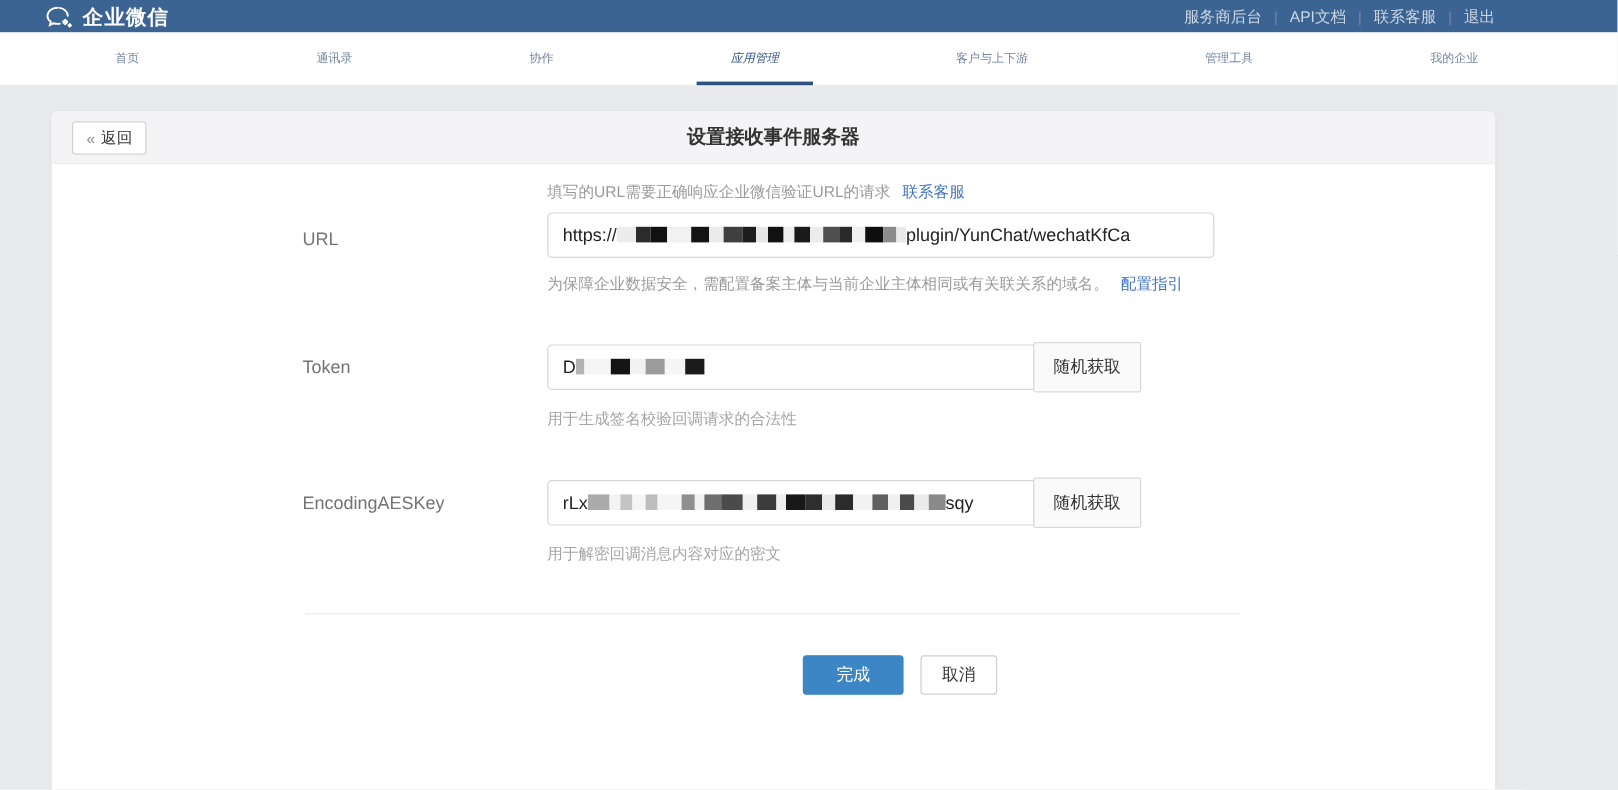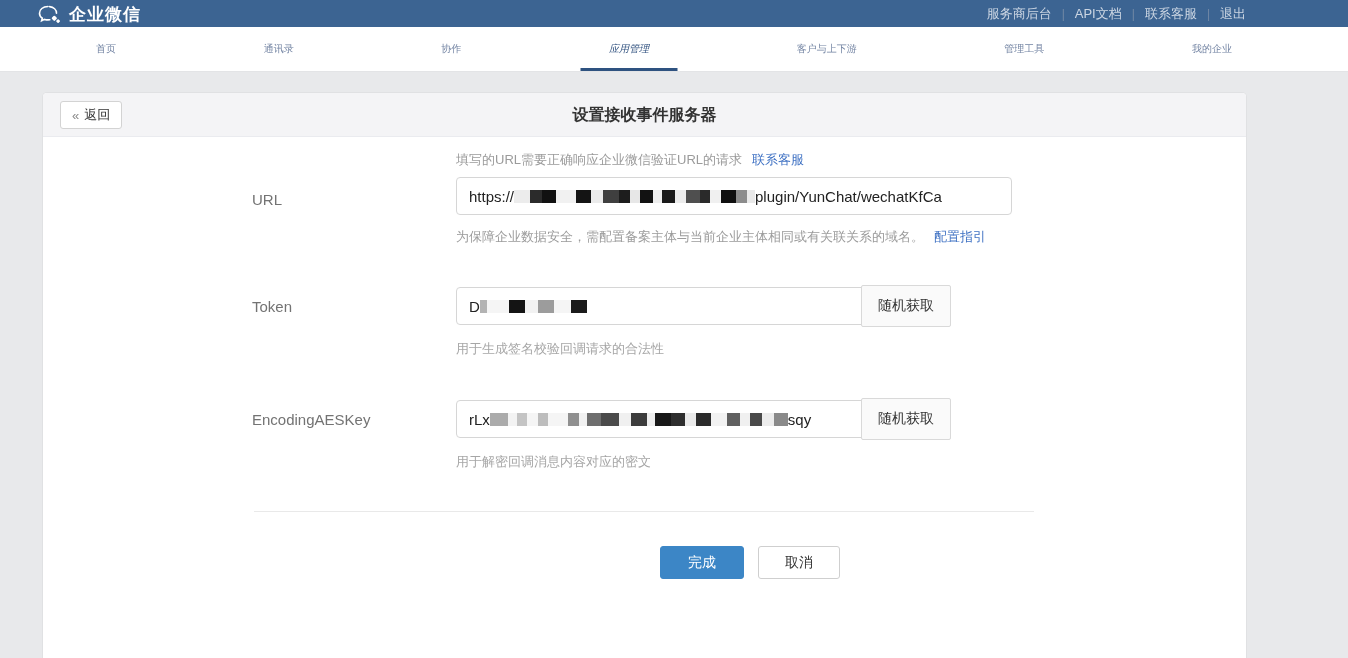--- a/index.html
+++ b/index.html
@@ -148,21 +148,21 @@
   .divider { height: 1px; background: #e9e9e9; width: 780px; margin: 40px 0 0 2px; }
   .btn-row { display: flex; gap: 14px; margin: 34px 0 0 2px; justify-content: center; }
   .btn {
     height: 33px;
     border-radius: 3px;
     font-size: 14px;
     cursor: pointer;
     font-family: inherit;
   }
   .btn-primary { width: 84px; background: #3c86c6; border: 1px solid #3c86c6; color: #fff; }
-  .btn-plain { width: 82px; background: #fff; border: 1px solid #cfcfcf; color: #333; }
+  .btn-plain { width: 64px; background: #fff; border: 1px solid #cfcfcf; color: #333; }
 </style>
 </head>
 <body>
 
 <header class="topbar">
   <div class="brand">
     <span>
       <svg width="24" height="20" viewBox="0 0 24 20">
         <path d="M10 1.5 C4.8 1.5 1.5 4.6 1.5 8.2 c0 2.0 1.1 3.8 2.8 5.0 l-0.7 2.6 3.0-1.4 c1.0 0.3 2.2 0.5 3.4 0.5 0.6 0 1.2 0 1.8-0.1" fill="none" stroke="#ffffff" stroke-width="1.6" stroke-linecap="round"></path>
         <path d="M18.5 8.2 c0-3.3-2.9-6.1-6.9-6.6" fill="none" stroke="#ffffff" stroke-width="1.6" stroke-linecap="round"></path>

